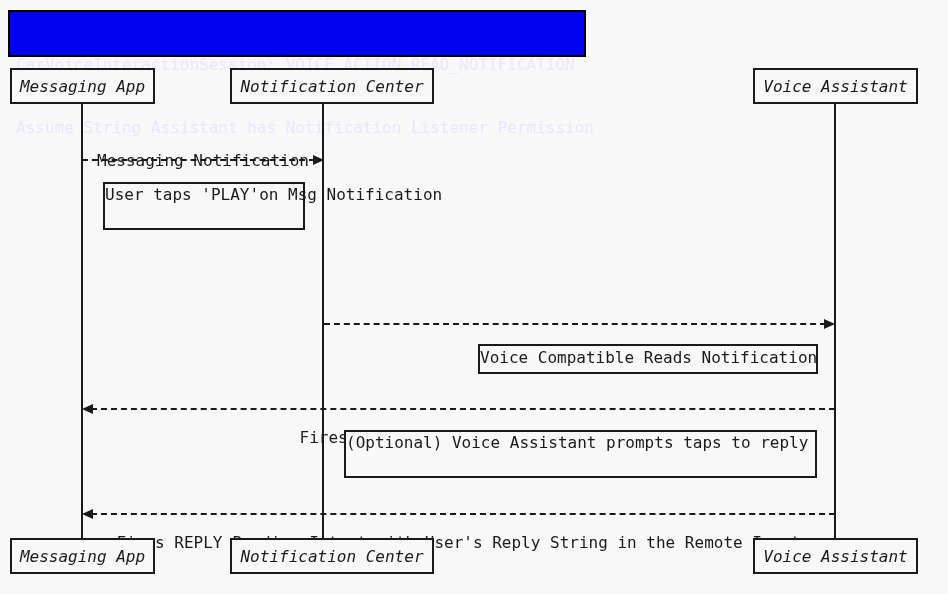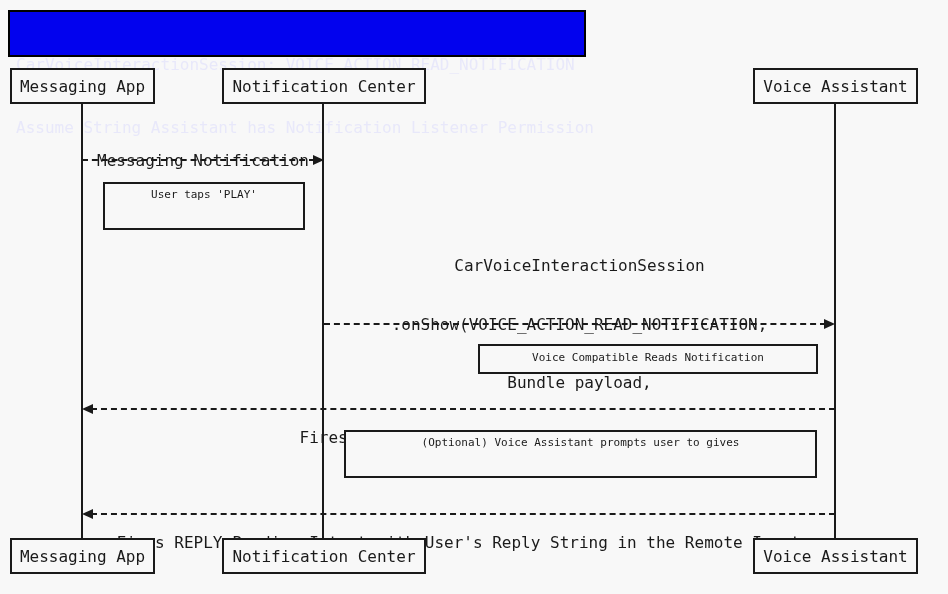--- a/index.html
+++ b/index.html
@@ -27,26 +27,26 @@
 
   .lifeline { position: absolute; width: 2px; top: 104px; height: 434px; background: var(--line); }
   .ll-1 { left: 81px; }
   .ll-2 { left: 322px; }
   .ll-3 { left: 834px; }
 
   .actor {
     position: absolute; height: 36px; box-sizing: border-box;
     border: 2px solid var(--line); background: var(--bg);
     display: flex; align-items: center; justify-content: center;
-    font-size: 16px; color: var(--line); white-space: pre;
+    font-size: 16px; color: var(--line); white-space: pre; font-style: italic;
   }
   .actor-top { top: 68px; }
   .actor-bottom { top: 538px; }
   .actor-ma { left: 10px; width: 145px; }
-  .actor-nc { left: 222px; width: 204px; }
+  .actor-nc { left: 230px; width: 204px; }
   .actor-va { left: 753px; width: 165px; text-align: right; }
 
   .msg-text {
     position: absolute; text-align: center; font-size: 16px; line-height: 19.5px;
     color: var(--line); white-space: pre;
   }
   .mt-1 { left: 82px;  top: 112px; width: 242px; }
   .mt-2 { left: 324px; top: 217px; width: 511px; }
   .mt-3 { left: 82px;  top: 389px; width: 753px; }
   .mt-4 { left: 82px;  top: 494px; width: 753px; }
@@ -62,22 +62,22 @@
   .arrow .head {
     position: absolute; top: 1px; width: 0; height: 0;
     border-top: 5px solid transparent; border-bottom: 5px solid transparent;
   }
   .arrow.right .head { right: 0; border-left: 11px solid var(--line); }
   .arrow.left  .head { left: 0;  border-right: 11px solid var(--line); }
 
   .note {
     position: absolute; box-sizing: border-box;
     border: 2px solid var(--line); background: var(--bg);
-    text-align: center; font-size: 11px; color: var(--line);
-    display: flex; flex-direction: column; justify-content: flex-start;
+    text-align: center; font-size: 16px; color: var(--line);
+    display: flex; flex-direction: row; justify-content: flex-start;
     white-space: pre;
   }
   .n-1 { left: 103px; top: 182px; width: 202px; height: 48px; line-height: 21px; }
   .n-2 { left: 478px; top: 344px; width: 340px; height: 30px; line-height: 24px; }
   .n-3 { left: 344px; top: 430px; width: 473px; height: 48px; line-height: 21px; }
 </style>
 </head>
 <body>
 
 <div class="page">
@@ -104,47 +104,42 @@
   <div class="msg-text mt-1">
     <div>Messaging Notification</div>
   </div>
   <div class="arrow right a-1">
     <div class="line"></div>
     <div class="head"></div>
   </div>
 
   <div class="note n-1">
     <div>User taps 'PLAY'</div>
+    <div>on Msg Notification</div>
   </div>
 
-  <div class="msg-text mt-2">
-    <div>CarVoiceInteractionSession</div>
-    <div>.onShow(VOICE_ACTION_READ_NOTIFICATION,</div>
-    <div>Bundle payload,</div>
-    <div>VoiceInteractionSession.SHOW_SOURCE_NOTIFICATION)</div>
-  </div>
   <div class="arrow right a-2">
     <div class="line"></div>
     <div class="head"></div>
   </div>
 
   <div class="note n-2">
     <div>Voice Compatible Reads Notification</div>
   </div>
 
   <div class="msg-text mt-3">
     <div>Fires MARK_AS_READ Pending Intent</div>
   </div>
   <div class="arrow left a-3">
     <div class="line"></div>
     <div class="head"></div>
   </div>
 
   <div class="note n-3">
-    <div>(Optional) Voice Assistant prompts user to gives</div>
+    <div>(Optional) Voice Assistant prompts taps to reply</div>
   </div>
 
   <div class="msg-text mt-4">
     <div>Fires REPLY Pending Intent with User's Reply String in the Remote Input</div>
   </div>
   <div class="arrow left a-4">
     <div class="line"></div>
     <div class="head"></div>
   </div>
 

